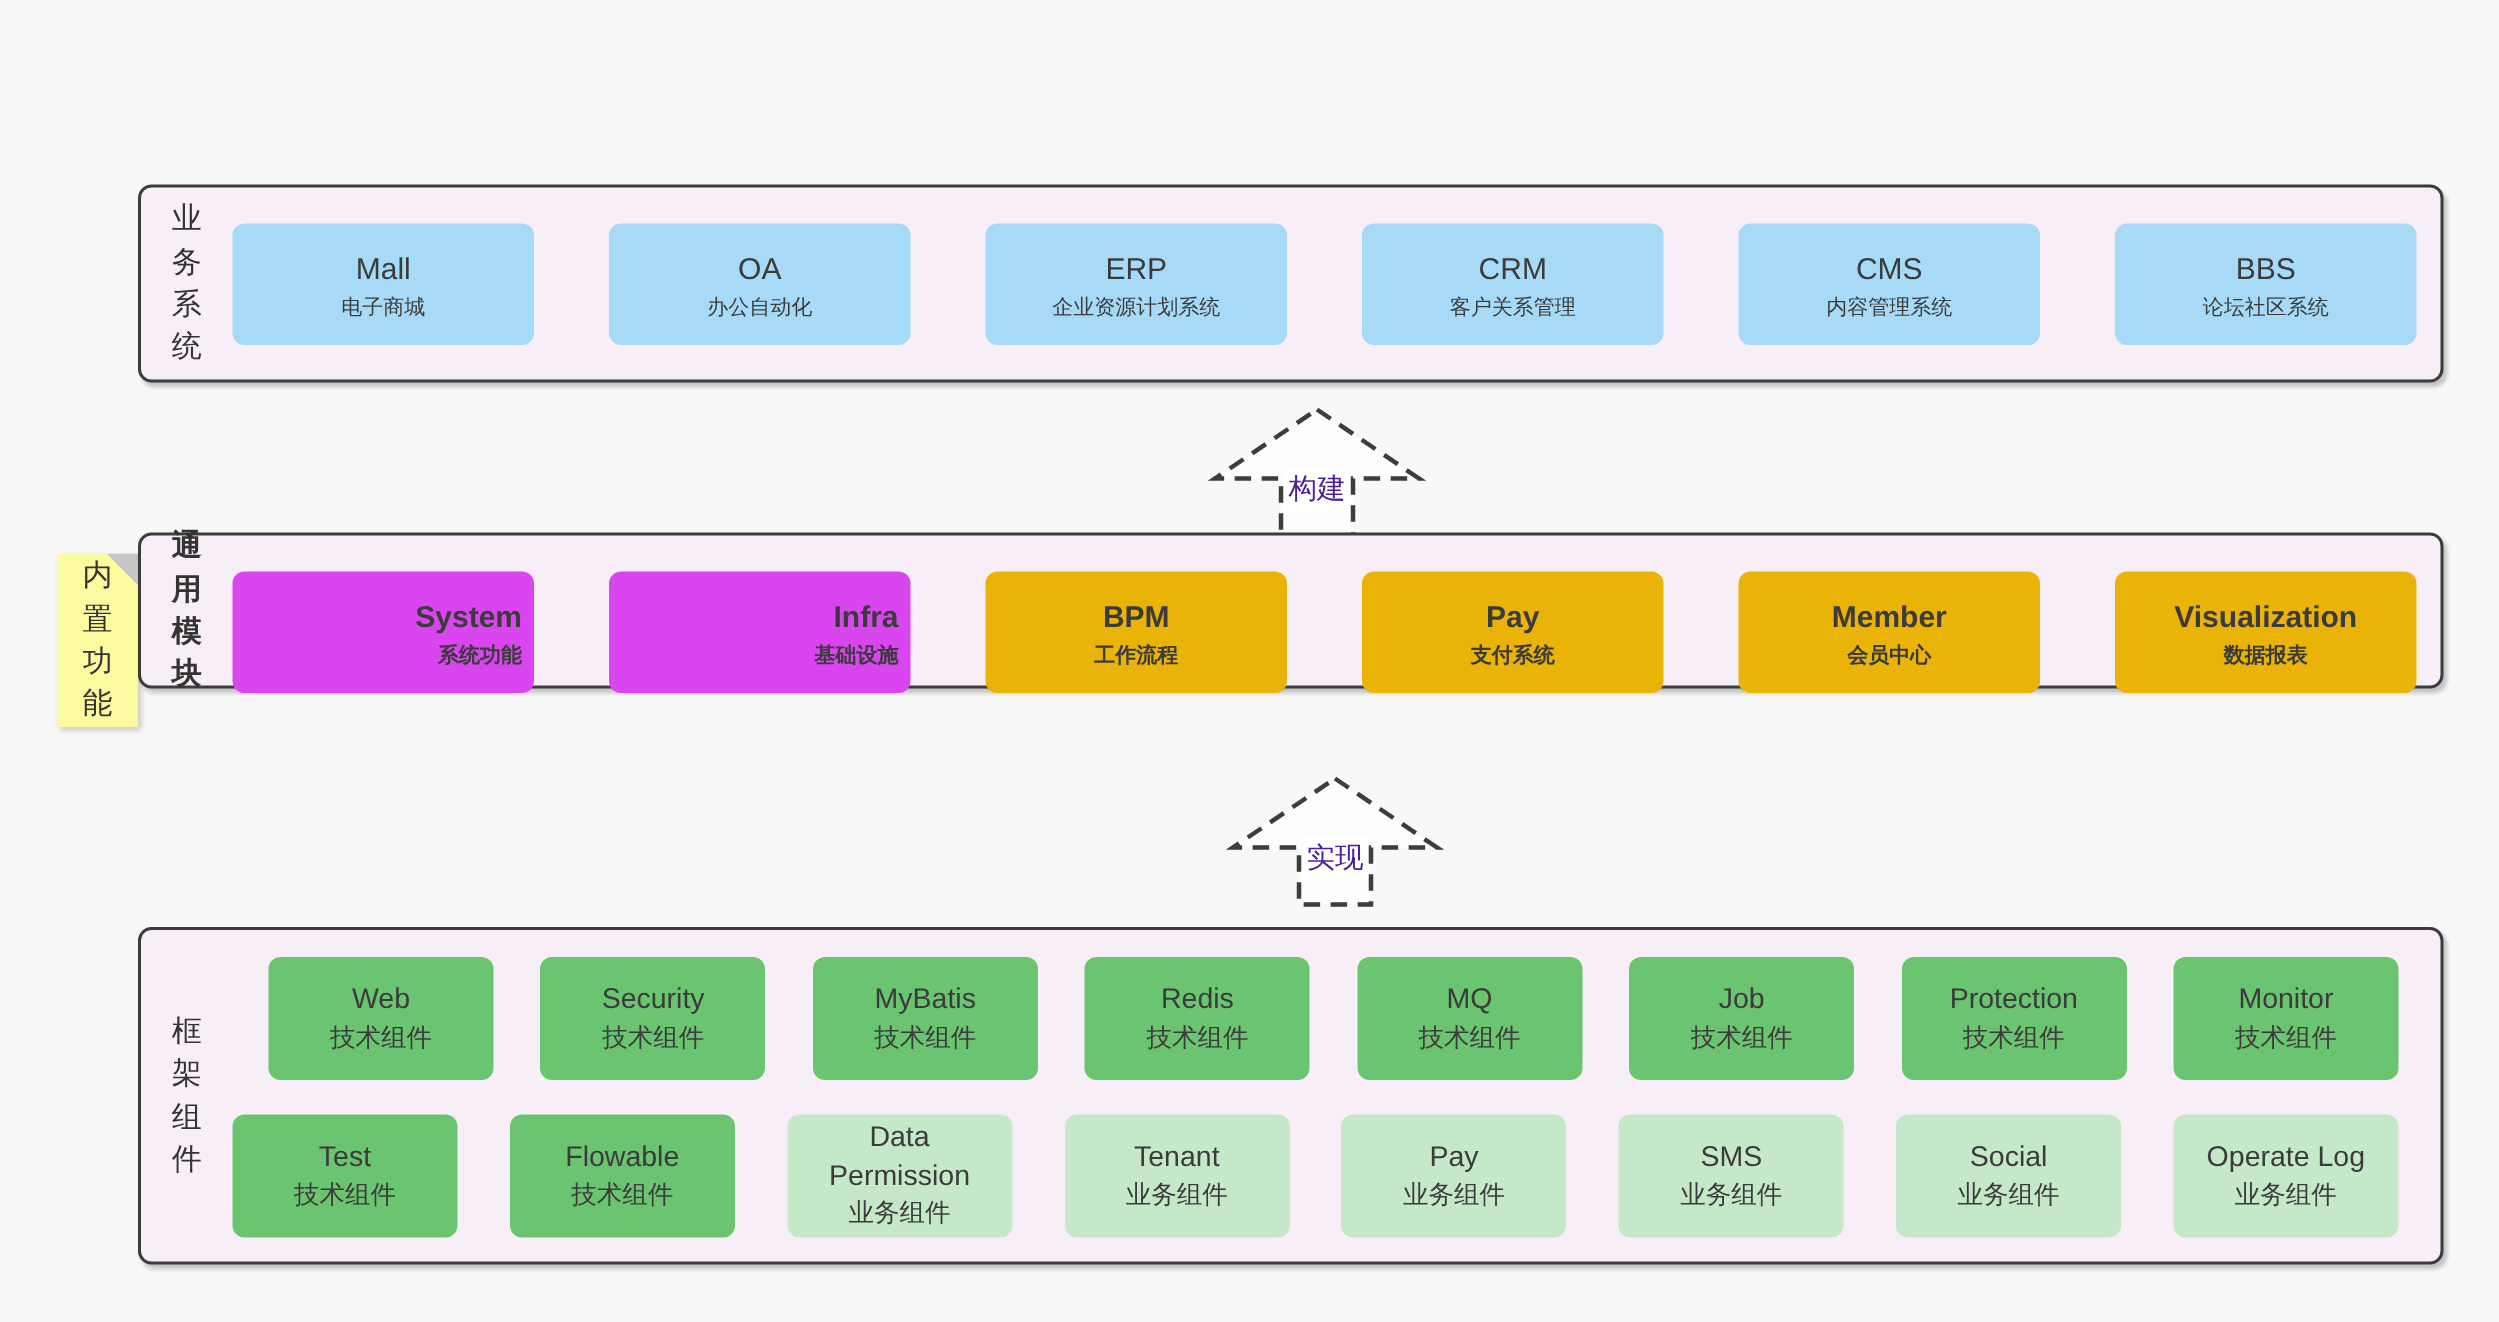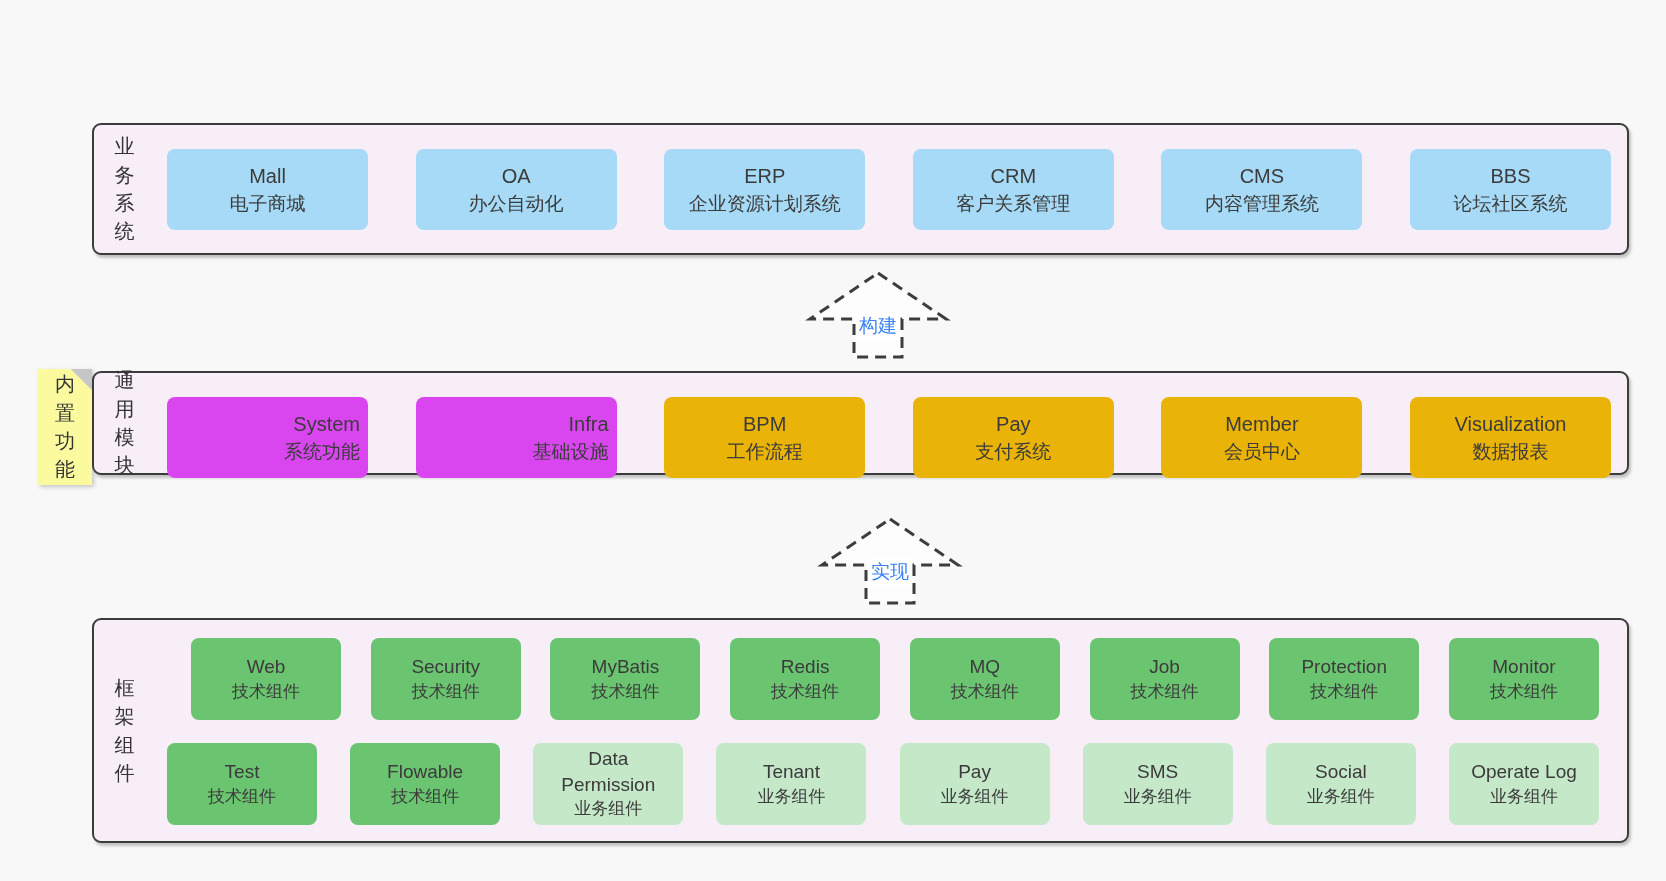--- a/index.html
+++ b/index.html
@@ -17,21 +17,21 @@
     position: absolute;
     left: 92px;
     width: 1537px;
     background: #f8eef8;
     border: 2px solid #3c3c3c;
     border-radius: 9px;
     box-shadow: 2px 3px 3px rgba(0,0,0,0.22);
     z-index: 1;
   }
   #band-business { top: 123px; height: 132px; }
-  #band-modules  { top: 371px; height: 104px; }
+  #band-modules  { top: 355px; height: 104px; font-weight: bold; }
   #band-components { top: 618px; height: 225px; }
 
   .vlabel {
     position: absolute;
     left: 0; top: 0; bottom: 0;
     width: 61px;
     display: flex;
     align-items: center;
     justify-content: center;
     color: #333;
@@ -57,26 +57,25 @@
   #comp-row-2 { top: 123px; }
 
   .box {
     display: flex;
     flex-direction: column;
     align-items: center;
     justify-content: center;
     border-radius: 8px;
     text-align: center;
     height: 100%;
-    margin-left: 12px;
   }
   .box.wide  { width: 201px; padding: 0 8px; }
   .box.small { width: 150px; padding: 0 16px; }
   .box .bname { font-size: 20px; line-height: 1.5; }
-  .box .bdesc { font-size: 19px; line-height: 1.4; }
+  .box .bdesc { font-size: 14px; line-height: 1.4; }
   .box.small .bname { font-size: 19px; line-height: 1.35; }
   .box.small .bdesc { font-size: 17px; line-height: 1.45; }
 
   .box.blue   { background: #a6daf6; }
   .box.red    { background: #d946ef; align-items: flex-end; }
   .box.pink   { background: #eab308; }
   .box.green  { background: #6ac470; }
   .box.lgreen { background: #c5e8c8; }
 
   .tab {
@@ -106,21 +105,21 @@
   }
   #arrow-build     { left: 798px; top: 270px; }
   #arrow-implement { left: 810px; top: 516px; }
   .arrow-label {
     position: absolute;
     left: 50%;
     top: 42px;
     transform: translateX(-50%);
     background: #ffffff;
     font-size: 19px;
-    color: #3b82f6;
+    color: #4c1d95;
     padding: 1px 3px;
     white-space: nowrap;
   }
 </style>
 </head>
 <body>
 
 <div id="canvas">
 
   <div class="tab" id="tab-features">

